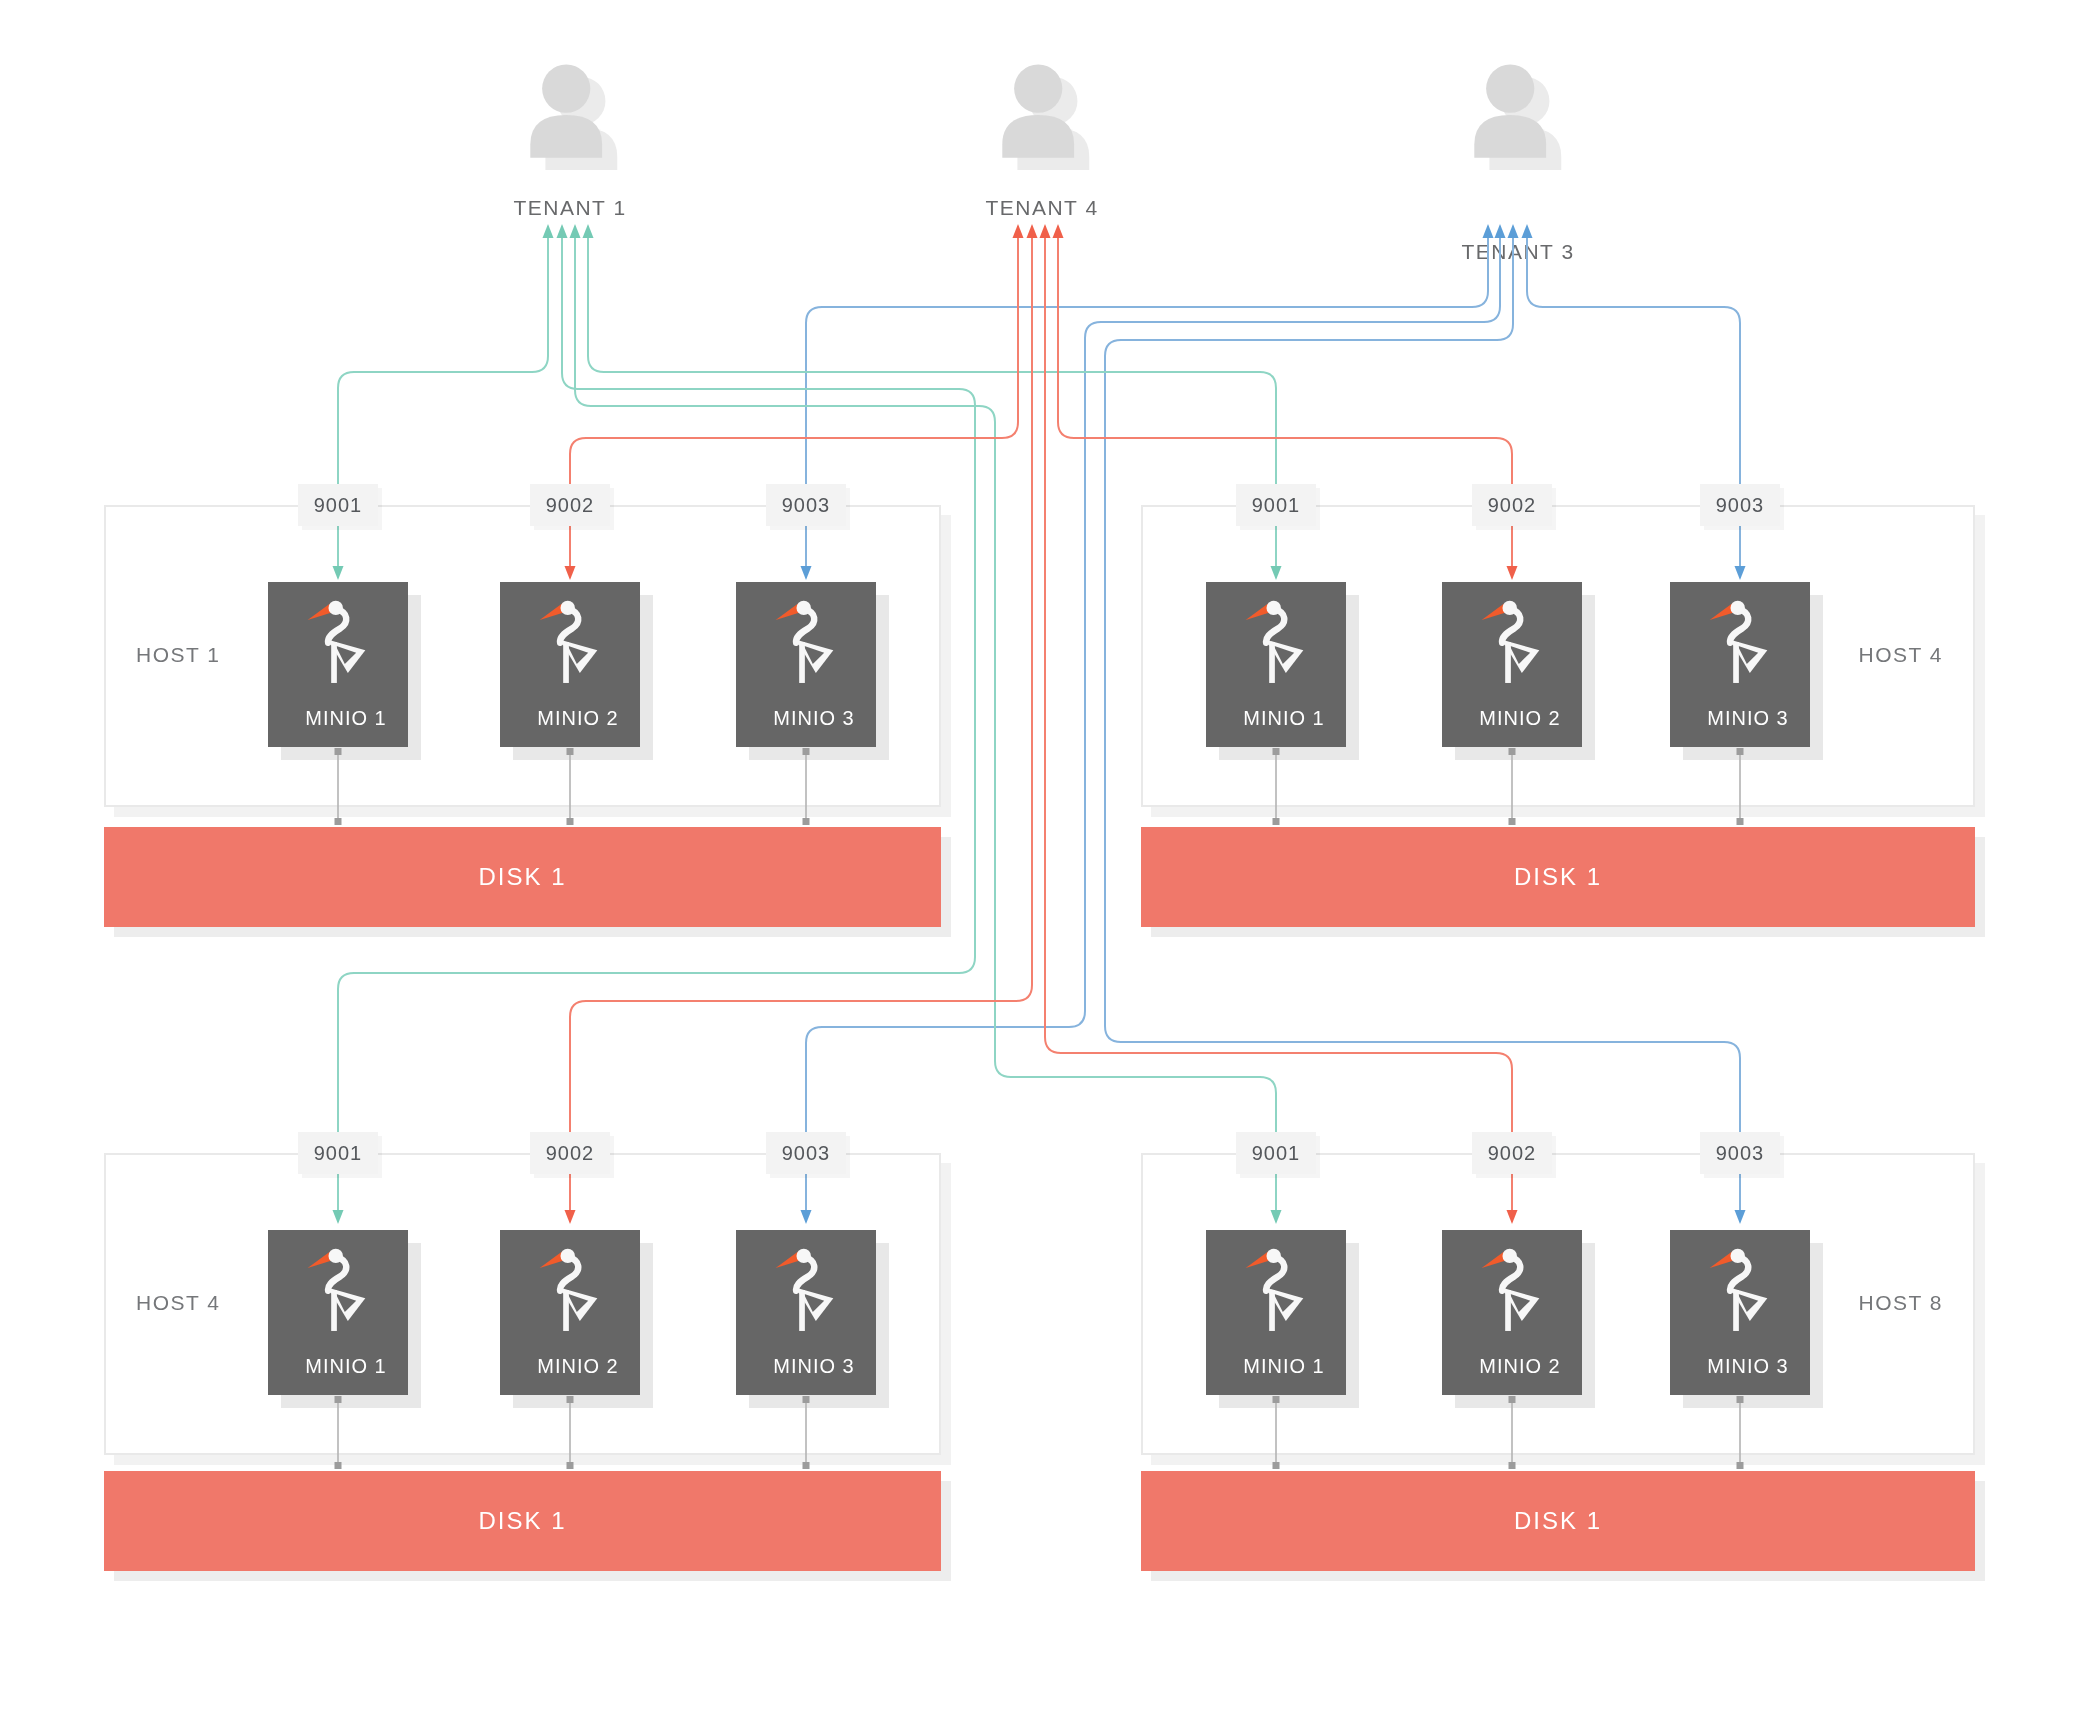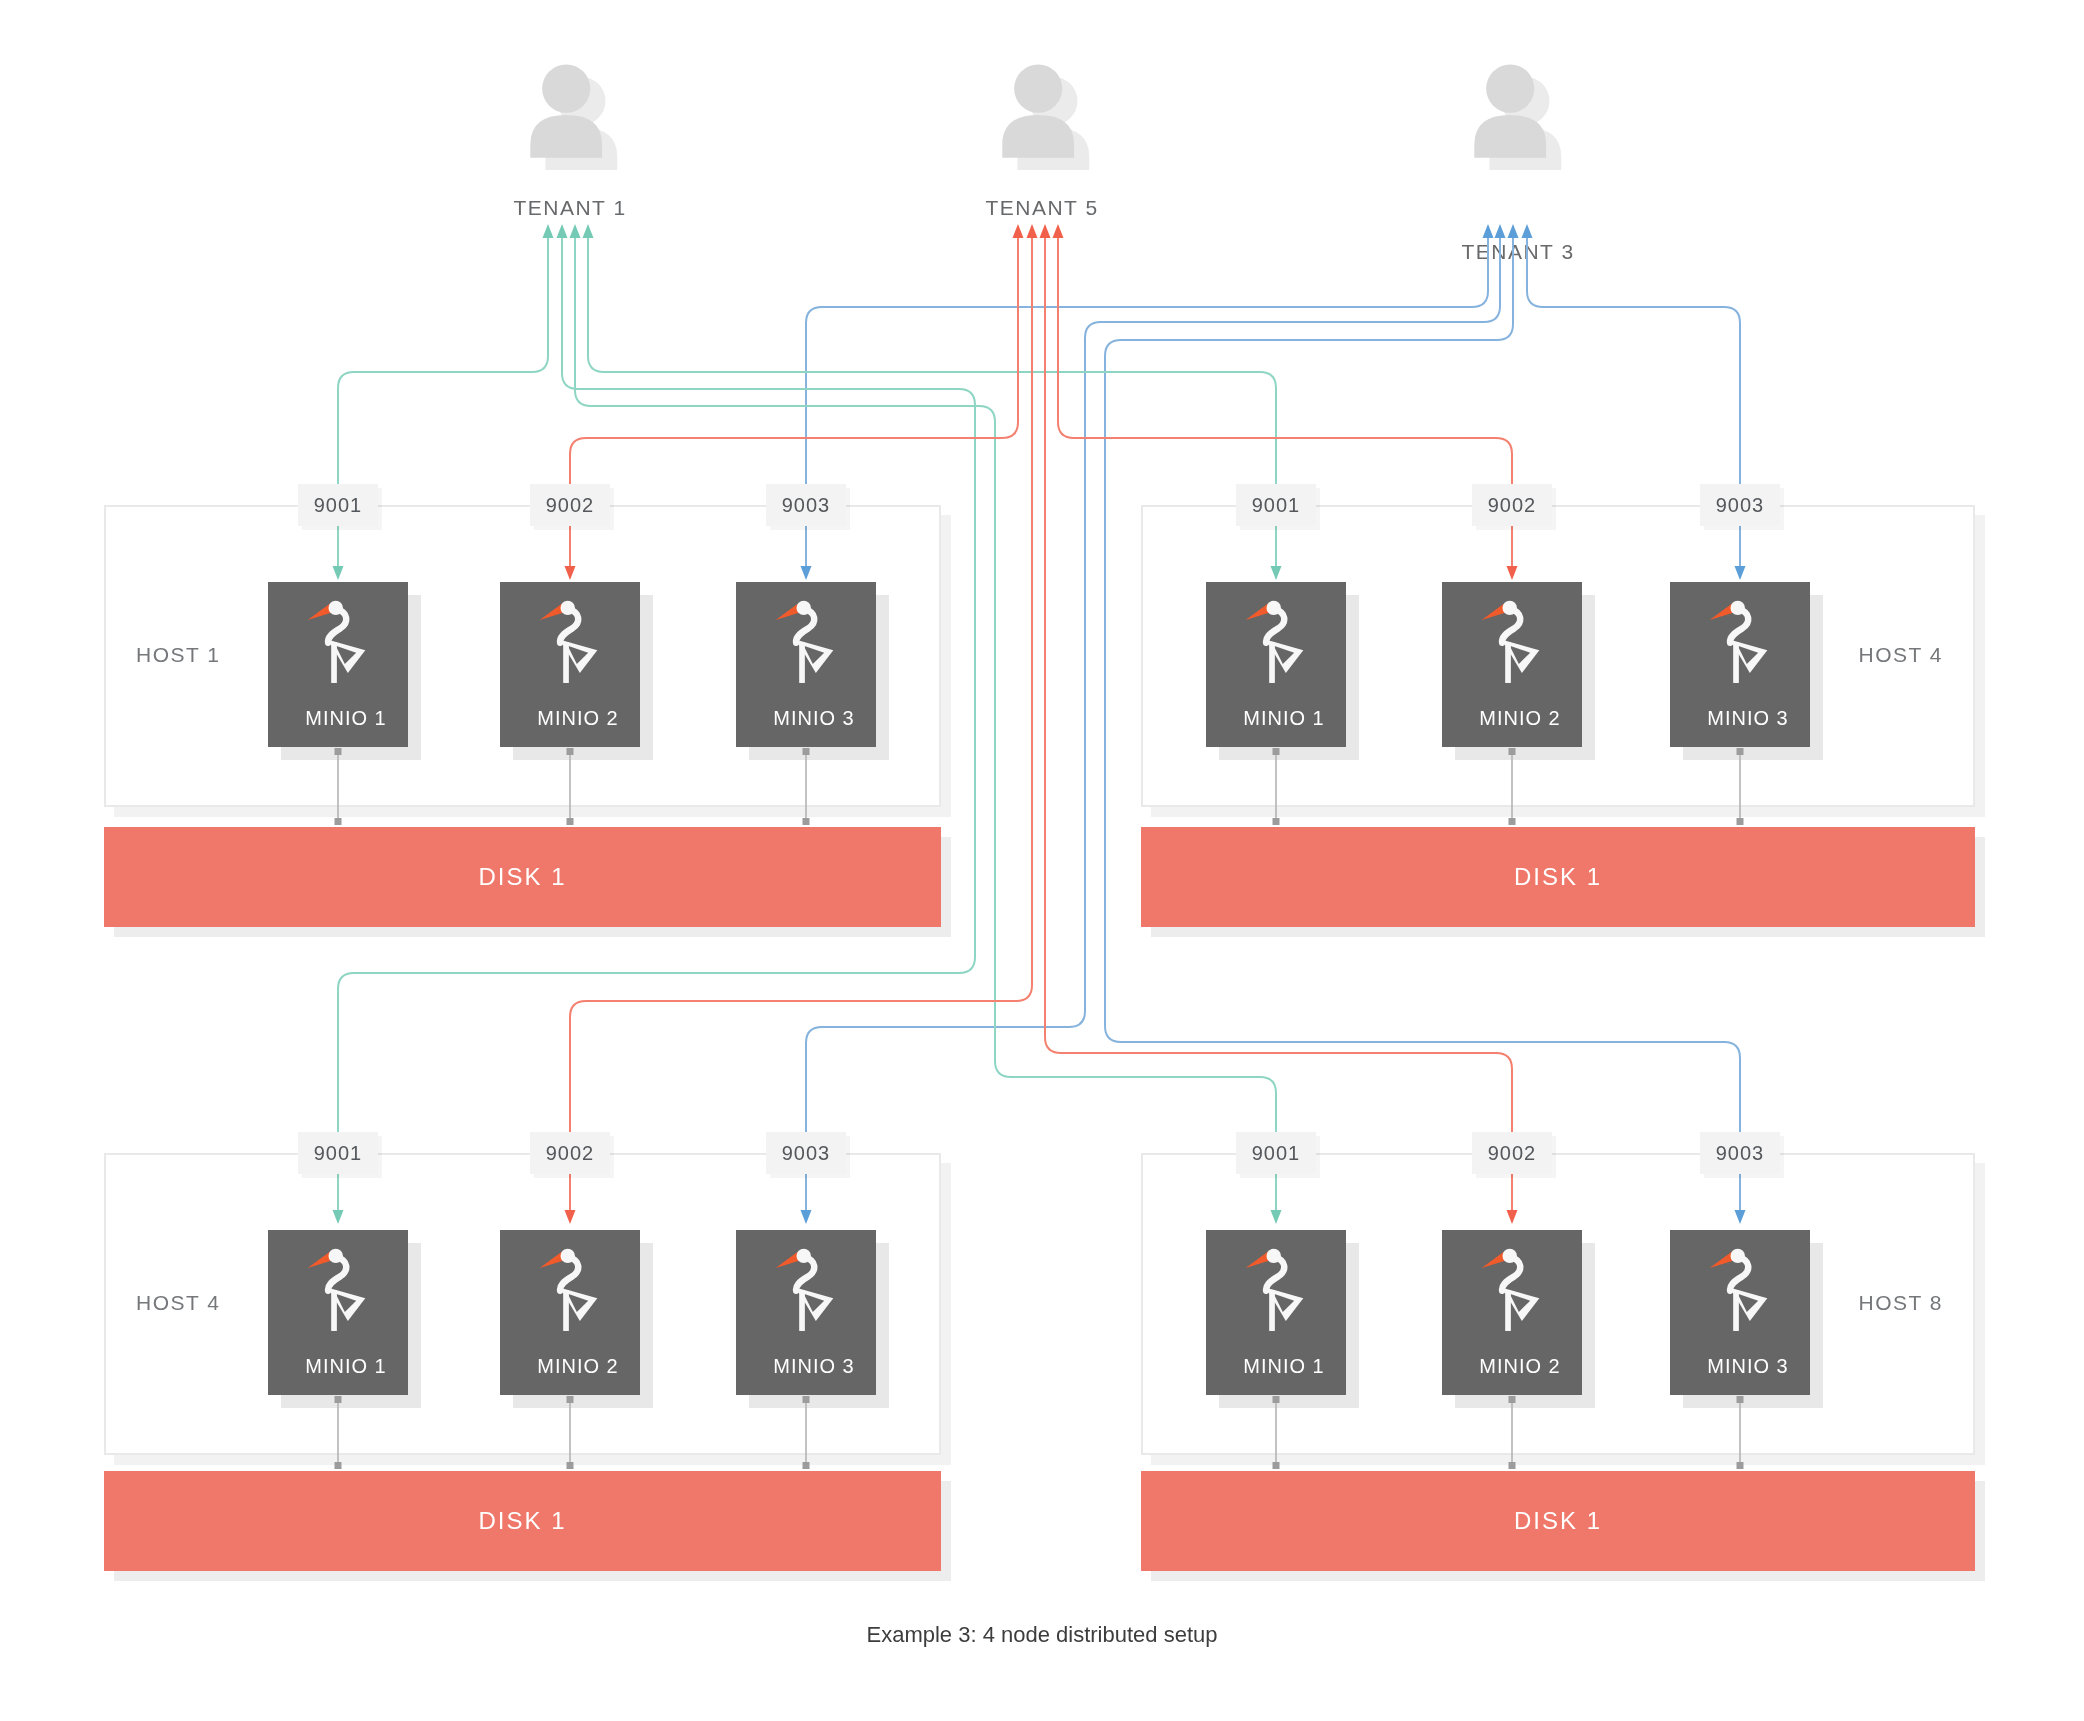--- a/index.html
+++ b/index.html
@@ -64,21 +64,21 @@
 <svg width="104" height="128" viewBox="0 0 110 135">
   <g transform="translate(16,13)" fill="#ebebeb">
     <circle cx="51" cy="47" r="25.5"></circle>
     <path d="M13,120 L13,106 Q13,75 51,75 Q89,75 89,106 L89,120 Z"></path>
   </g>
   <g fill="#d9d9d9">
     <circle cx="51" cy="47" r="25.5"></circle>
     <path d="M13,120 L13,106 Q13,75 51,75 Q89,75 89,106 L89,120 Z"></path>
   </g>
 </svg></div>
-      <div class="tenant-label" style="left: 1042px; top: 196px;">TENANT 5</div>
+      <div class="tenant-label" style="left: 1042px; top: 196px;">TENANT 4</div>
       <div class="tenant-icon" style="left: 1462px; top: 44px;">
 <svg width="104" height="128" viewBox="0 0 110 135">
   <g transform="translate(16,13)" fill="#ebebeb">
     <circle cx="51" cy="47" r="25.5"></circle>
     <path d="M13,120 L13,106 Q13,75 51,75 Q89,75 89,106 L89,120 Z"></path>
   </g>
   <g fill="#d9d9d9">
     <circle cx="51" cy="47" r="25.5"></circle>
     <path d="M13,120 L13,106 Q13,75 51,75 Q89,75 89,106 L89,120 Z"></path>
   </g>
@@ -378,14 +378,13 @@
       <div class="port-badge" style="left: 1236px; top: 484px; width: 80px; height: 42px;">9001</div>
       <div class="port-badge" style="left: 1472px; top: 484px; width: 80px; height: 42px;">9002</div>
       <div class="port-badge" style="left: 1700px; top: 484px; width: 80px; height: 42px;">9003</div>
       <div class="port-badge" style="left: 298px; top: 1132px; width: 80px; height: 42px;">9001</div>
       <div class="port-badge" style="left: 530px; top: 1132px; width: 80px; height: 42px;">9002</div>
       <div class="port-badge" style="left: 766px; top: 1132px; width: 80px; height: 42px;">9003</div>
       <div class="port-badge" style="left: 1236px; top: 1132px; width: 80px; height: 42px;">9001</div>
       <div class="port-badge" style="left: 1472px; top: 1132px; width: 80px; height: 42px;">9002</div>
       <div class="port-badge" style="left: 1700px; top: 1132px; width: 80px; height: 42px;">9003</div>
     </div>
-  <div class="caption" style="top: 1622px;">Example 3: 4 node distributed setup</div>
 </div>
 
 </body></html>

